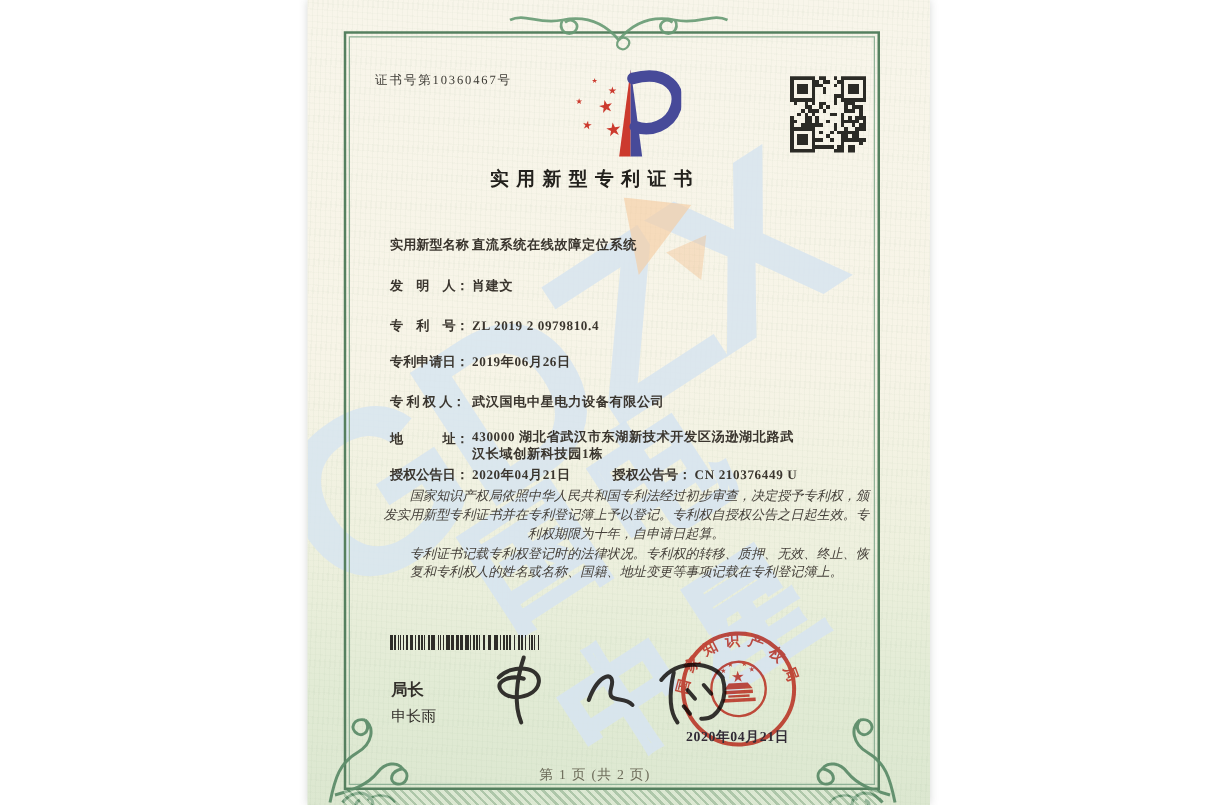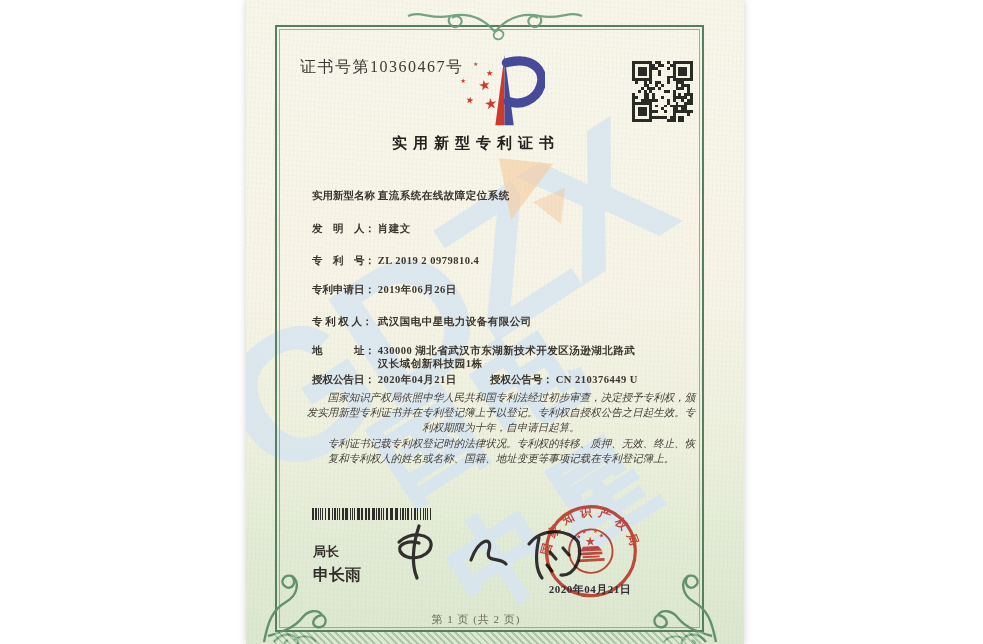--- a/index.html
+++ b/index.html
@@ -19,39 +19,39 @@
         background:repeating-linear-gradient(45deg,rgba(90,140,100,.35) 0 2px,rgba(220,235,215,.4) 2px 5px);}
   
   .wm{position:absolute;inset:0;overflow:hidden;pointer-events:none;}
   .wm-latin{position:absolute;left:-60px;top:150px;width:650px;font-family:"Liberation Sans","DejaVu Sans",sans-serif;
         font-weight:bold;font-size:185px;letter-spacing:-8px;color:#d8e5f0;transform:rotate(-33deg);opacity:.85;}
   .wm-cn{position:absolute;left:150px;top:300px;font-family:"Liberation Sans","DejaVu Sans",sans-serif;
         font-weight:bold;font-size:100px;letter-spacing:18px;color:transparent;-webkit-text-stroke:4px #d8e5f0;
         transform:rotate(-33deg);opacity:.9;}
   .wm-tri{position:absolute;left:235px;top:158px;opacity:.75;}
   
-  .certnum{position:absolute;left:54px;top:57px;font-size:16px;letter-spacing:1.5px;color:#3c3a34;}
+  .certnum{position:absolute;left:54px;top:57px;font-size:10px;letter-spacing:1.5px;color:#3c3a34;}
   .logo{position:absolute;left:207px;top:50px;width:92px;height:88px;}
   .qr{position:absolute;left:386px;top:61px;width:61px;height:61px;}
   .title{position:absolute;left:18px;top:134px;width:424px;text-align:center;
          font-size:15px;font-weight:bold;letter-spacing:6px;color:#23211d;}
   
   .row{position:absolute;left:66px;font-size:10.5px;color:#3a352e;font-weight:600;white-space:nowrap;}
   .row .lbl{display:inline-block;width:63px;letter-spacing:0;}
   .row .val{letter-spacing:.5px;}
   .row-addr .val{display:inline-block;vertical-align:top;white-space:normal;width:258px;line-height:13px;}
   .row-grantno{left:244px;}
   
   .body-text{position:absolute;left:57px;top:390px;width:396px;font-size:10.5px;line-height:15.2px;
          color:#45403a;font-style:italic;text-align:center;}
   .body-text p{margin:0;text-indent:2em;}
   
   .barcode{position:absolute;left:66px;top:508px;width:122px;height:12px;}
   .director-label{position:absolute;left:67px;top:543px;font-size:13px;font-weight:600;color:#322f2a;}
-  .director-name{position:absolute;left:67px;top:565px;font-size:16px;font-weight:700;color:#322f2a;}
+  .director-name{position:absolute;left:67px;top:565px;font-size:12px;font-weight:400;color:#322f2a;}
   .signature{position:absolute;left:133px;top:516px;width:218px;height:70px;}
   .seal{position:absolute;left:293px;top:502px;width:104px;height:104px;transform:rotate(-3deg);
         opacity:.88;mix-blend-mode:multiply;}
   .seal-date{position:absolute;left:299px;top:582px;width:90px;text-align:center;font-size:11px;
         font-weight:bold;letter-spacing:.5px;color:#322c36;}
   .page-info{position:absolute;left:18px;top:612px;width:424px;text-align:center;font-size:11px;
         color:#6b6a58;letter-spacing:1px;}
   .flourish{position:absolute;}
   .fl-bl{left:8px;bottom:-2px;}
   .fl-br{right:18px;bottom:-2px;transform:scaleX(-1);}

